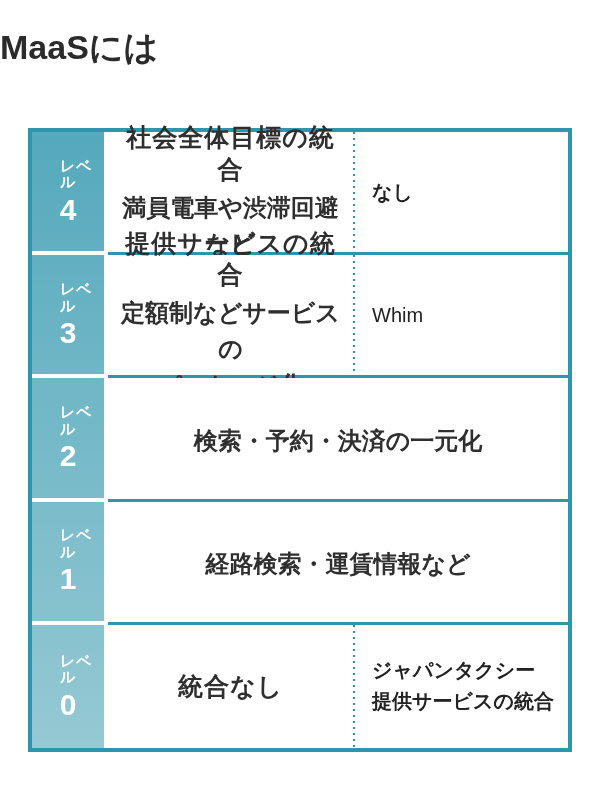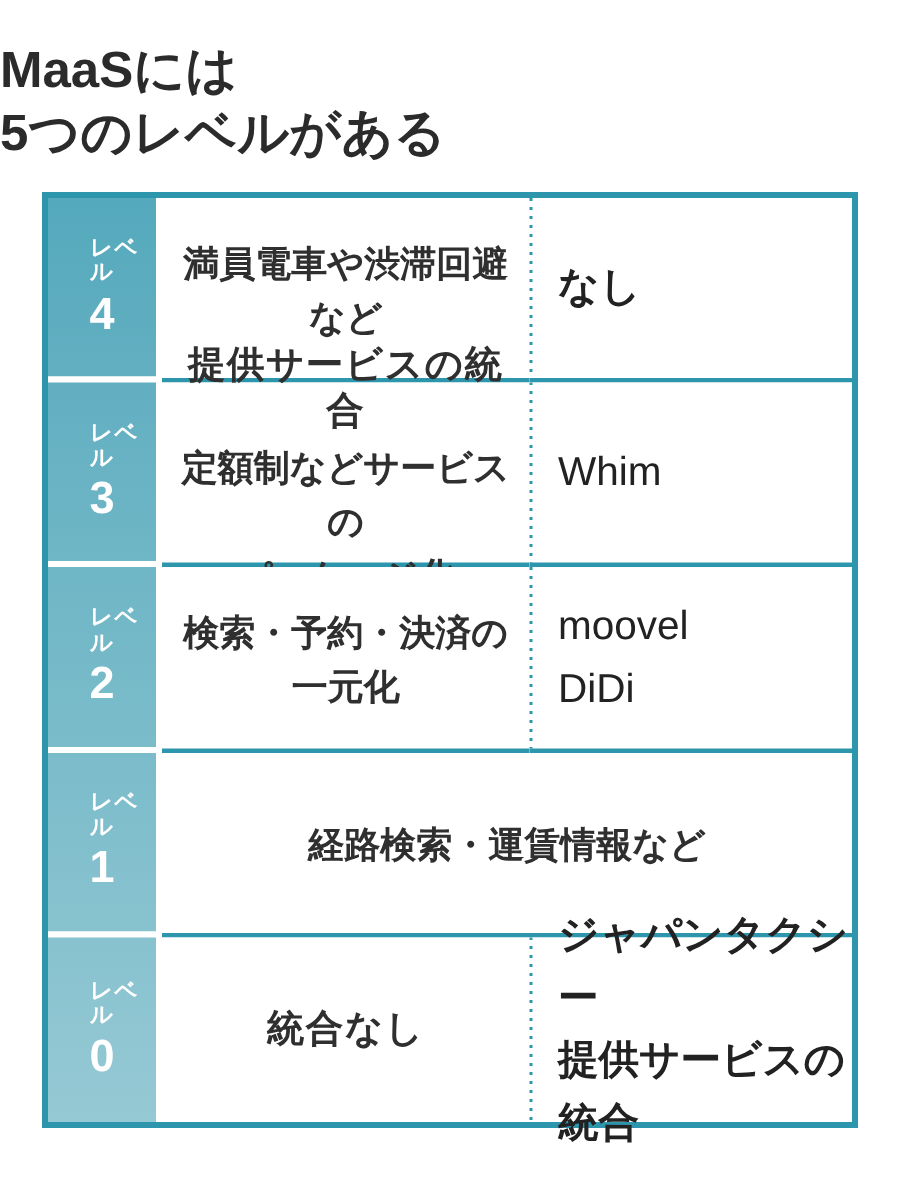--- a/index.html
+++ b/index.html
@@ -107,46 +107,46 @@
     align-items: center;
     padding-left: 19px;
     background-color: #ffffff;
     background-image: repeating-linear-gradient(to bottom,
       #2e96ac 0, #2e96ac 2px, transparent 2px, transparent 6px);
     background-size: 2px 100%;
     background-repeat: no-repeat;
     background-position: left top;
   }
   .example-text {
-    font-size: 27px;
+    font-size: 20px;
     color: #222222;
     line-height: 1.55;
     white-space: pre-line;
     font-weight: normal;
   }
   .example-text.jp-bold {
     font-weight: bold;
   }
 </style>
 </head>
 <body>
 
 <div class="page-title">
   <div>MaaSには</div>
-  <div>5つのレベルがある</div>
 </div>
 
 <div class="maas-table">
 
   <div class="level-row">
     <div class="level-badge" style="background: linear-gradient(rgb(85, 169, 188), rgb(98, 175, 193));">
       <div class="level-label">レベル</div>
       <div class="level-number">4</div>
     </div>
     <div class="row-content">
+      <div class="row-heading">社会全体目標の統合</div>
       <div class="row-description">満員電車や渋滞回避など</div>
     </div>
     <div class="examples-cell">
       <div class="example-text jp-bold">なし</div>
     </div>
   </div>
 
   <div class="level-row">
     <div class="level-badge" style="background: linear-gradient(rgb(98, 175, 193), rgb(111, 182, 198));">
       <div class="level-label">レベル</div>
@@ -163,24 +163,20 @@
   </div>
 
   <div class="level-row">
     <div class="level-badge" style="background: linear-gradient(rgb(111, 182, 198), rgb(123, 188, 202));">
       <div class="level-label">レベル</div>
       <div class="level-number">2</div>
     </div>
     <div class="row-content">
       <div class="row-description">検索・予約・決済の一元化</div>
     </div>
-    <div class="examples-cell">
-      <div class="example-text">moovel
-DiDi</div>
-    </div>
   </div>
 
   <div class="level-row">
     <div class="level-badge" style="background: linear-gradient(rgb(123, 188, 202), rgb(136, 194, 207));">
       <div class="level-label">レベル</div>
       <div class="level-number">1</div>
     </div>
     <div class="row-content">
       <div class="row-description">経路検索・運賃情報など</div>
     </div>

